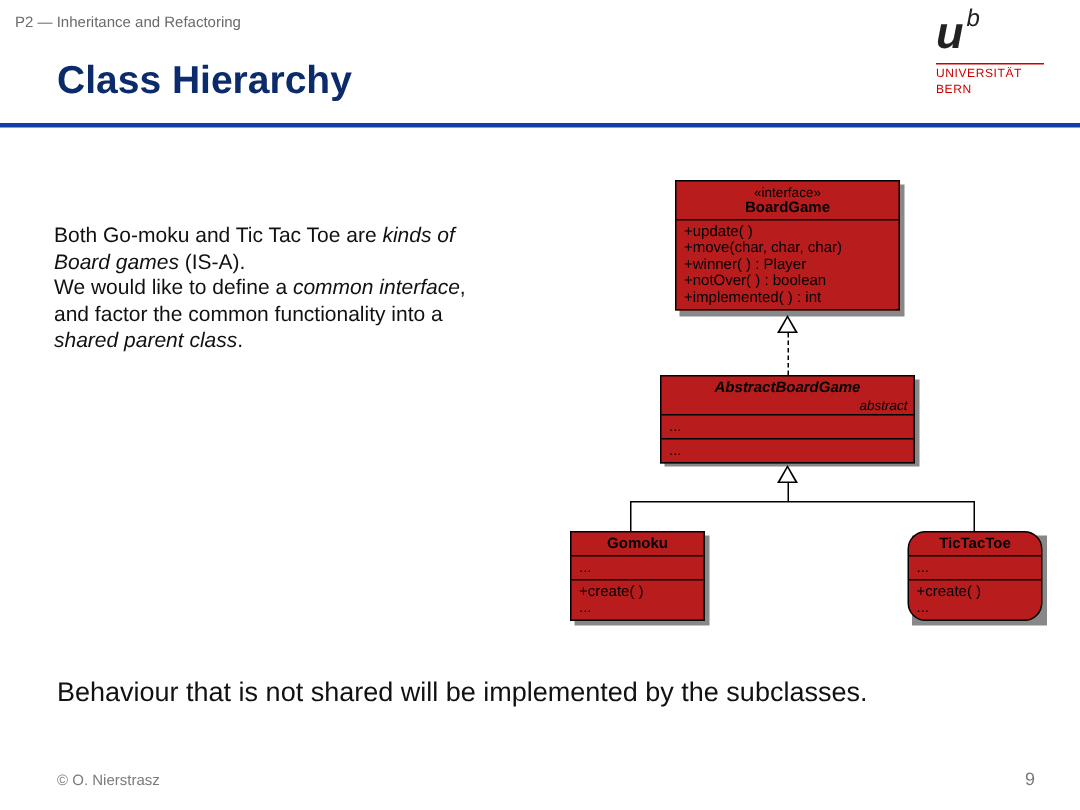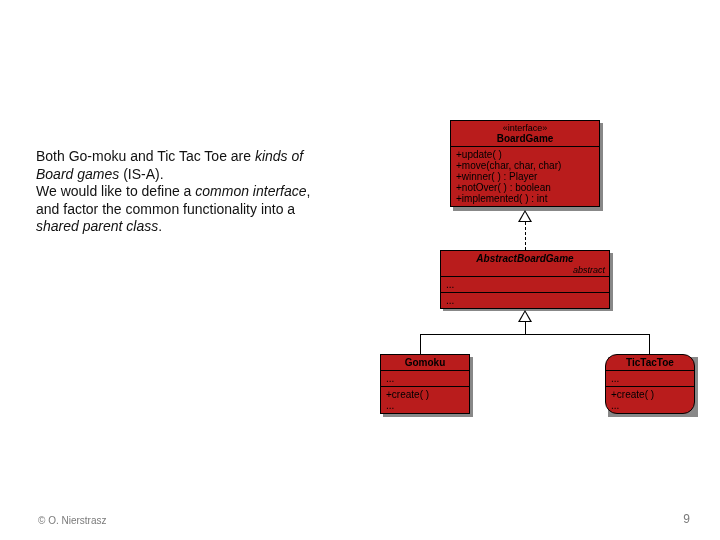--- a/index.html
+++ b/index.html
@@ -32,26 +32,38 @@
   .line { position: absolute; background: #000; }
   .dashline-v { position: absolute; width: 0; border-left: 1px dashed #000; }
   .triangle { position: absolute; width: 0; height: 0; border-left: 7px solid transparent; border-right: 7px solid transparent; border-bottom: 12px solid #000; }
   .triangle::after { content:""; position:absolute; top:2px; left:-5px; width:0; height:0; border-left:5px solid transparent; border-right:5px solid transparent; border-bottom:9px solid #fff; }
 </style>
 </head>
 <body>
 
 <div class="slide">
 
+  <div class="header-strip">
+    <div class="breadcrumb">P2 — Inheritance and Refactoring</div>
+    <div class="title">Class Hierarchy</div>
+    <div class="title-underline"></div>
+    <div class="logo">
+      <span class="logo-u">u</span><span class="logo-b">b</span>
+      <div class="logo-rule"></div>
+      <div class="logo-text">UNIVERSITÄT</div>
+      <div class="logo-text">BERN</div>
+    </div>
+  </div>
 
   <div class="body-text">
     <span>Both Go-moku and Tic Tac Toe are </span><span class="em">kinds of Board games</span><span> (IS-A).</span><br>
     <span>We would like to define a </span><span class="em">common interface</span><span>, and factor the common functionality into a </span><span class="em">shared parent class</span><span>.</span>
   </div>
 
+  <div class="bottom-text">Behaviour that is not shared will be implemented by the subclasses.</div>
 
   <div class="footer-left">© O. Nierstrasz</div>
   <div class="footer-right">9</div>
 
   <div class="uml">
 
     <div class="shadow" style="top:3px; left:83px; width:150px; height:88px;"></div>
     <div class="box" style="top:0; left:80px; width:150px;">
       <div class="section" style="padding:2px 0;">
         <div class="stereo">«interface»</div>

